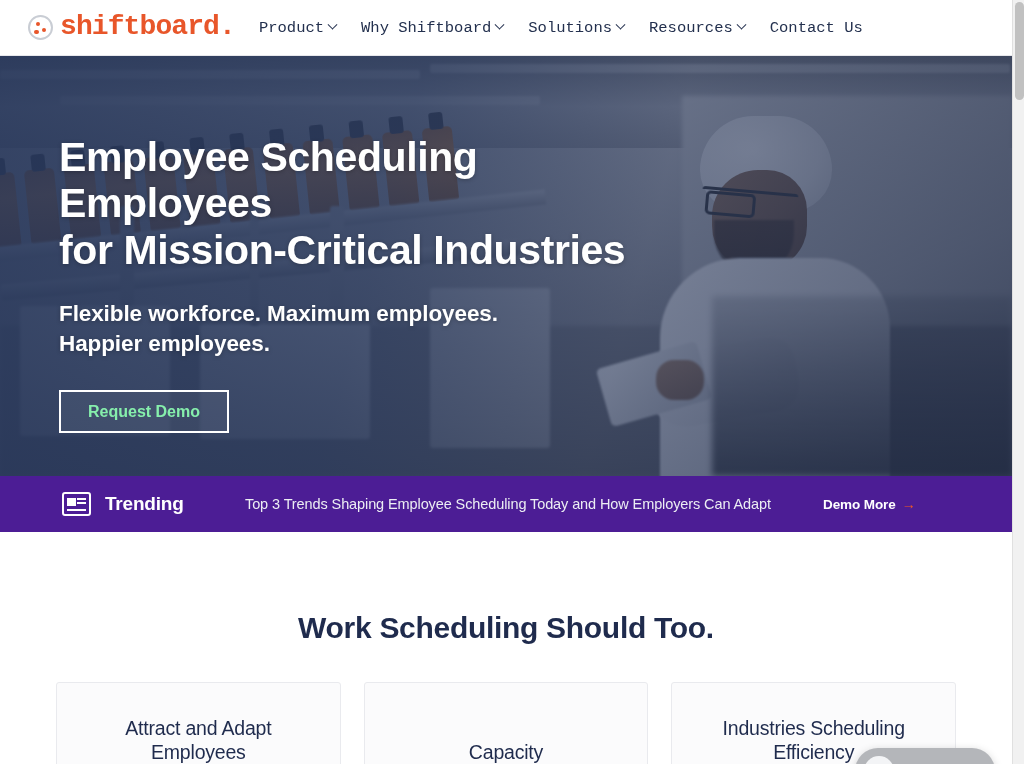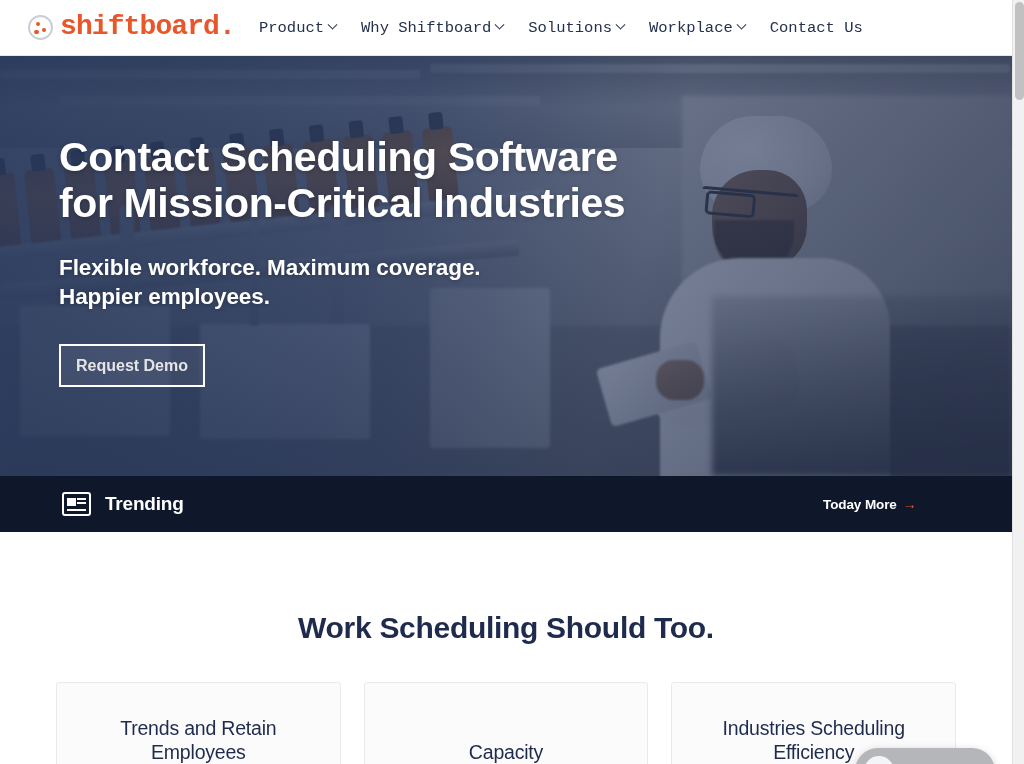--- a/index.html
+++ b/index.html
@@ -271,30 +271,30 @@
     cursor: pointer;
     border: none;
     font-family: inherit;
   }
   .btn-primary {
     width: 176px; height: 43px;
     background: #f15a22;
     color: #ffffff;
   }
   .btn-outline {
-    width: 146px; height: 43px;
+    width: 170px; height: 43px;
     background: rgba(255,255,255,.06);
-    color: #e5e5e5;
+    color: #86efac;
     border: 2px solid #ffffff;
   }
 
   
   .trending-bar {
     height: 56px;
-    background: #0f172a;
+    background: #4c1d95;
     display: flex;
     align-items: center;
     padding-left: 62px;
     position: relative;
   }
   .trending-left { display: flex; align-items: center; gap: 14px; }
   .news-icon {
     width: 29px; height: 24px;
     border: 2.5px solid #ffffff;
     border-radius: 3px;
@@ -421,21 +421,21 @@
       </a>
       <a class="nav-item">
         <span>Why Shiftboard</span>
         <span class="caret"></span>
       </a>
       <a class="nav-item">
         <span>Solutions</span>
         <span class="caret"></span>
       </a>
       <a class="nav-item">
-        <span>Workplace</span>
+        <span>Resources</span>
         <span class="caret"></span>
       </a>
       <a class="nav-item">
         <span>Contact Us</span>
       </a>
     </nav>
   </header>
 
   <section class="hero">
 
@@ -483,59 +483,60 @@
         <div class="w-tablet"></div>
         <div class="w-hand"></div>
       </div>
 
       <div class="bg-dark-right"></div>
       <div class="hero-tint"></div>
     </div>
 
     <div class="hero-content">
       <h1 class="hero-title">
-        <span>Contact Scheduling Software</span><br>
+        <span>Employee Scheduling Employees</span><br>
         <span>for Mission-Critical Industries</span>
       </h1>
       <p class="hero-sub">
-        <span>Flexible workforce. Maximum coverage.</span><br>
+        <span>Flexible workforce. Maximum employees.</span><br>
         <span>Happier employees.</span>
       </p>
       <div class="hero-buttons">
         <button class="btn btn-outline">Request Demo</button>
       </div>
     </div>
   </section>
 
   <div class="trending-bar">
     <div class="trending-left">
       <span class="news-icon">
         <span class="thumb"></span>
         <span class="ln"></span>
         <span class="ln"></span>
         <span class="ln"></span>
       </span>
       <span class="trending-label">Trending</span>
     </div>
+    <a class="trending-headline">Top 3 Trends Shaping Employee Scheduling Today and How Employers Can Adapt</a>
     <a class="read-more">
-      <span>Today More</span>
+      <span>Demo More</span>
       <span class="arrow">→</span>
     </a>
   </div>
 
   <section class="section">
     <h2 class="section-title">
       <br>
       <span>Work Scheduling Should Too.</span>
     </h2>
 
     <div class="cards">
       <div class="card">
         <div class="card-title">
-          <span>Trends and Retain</span><br>
+          <span>Attract and Adapt</span><br>
           <span>Employees</span>
         </div>
       </div>
       <div class="card">
         <div class="card-title">
           <br>
           <span>Capacity</span>
         </div>
       </div>
       <div class="card">

